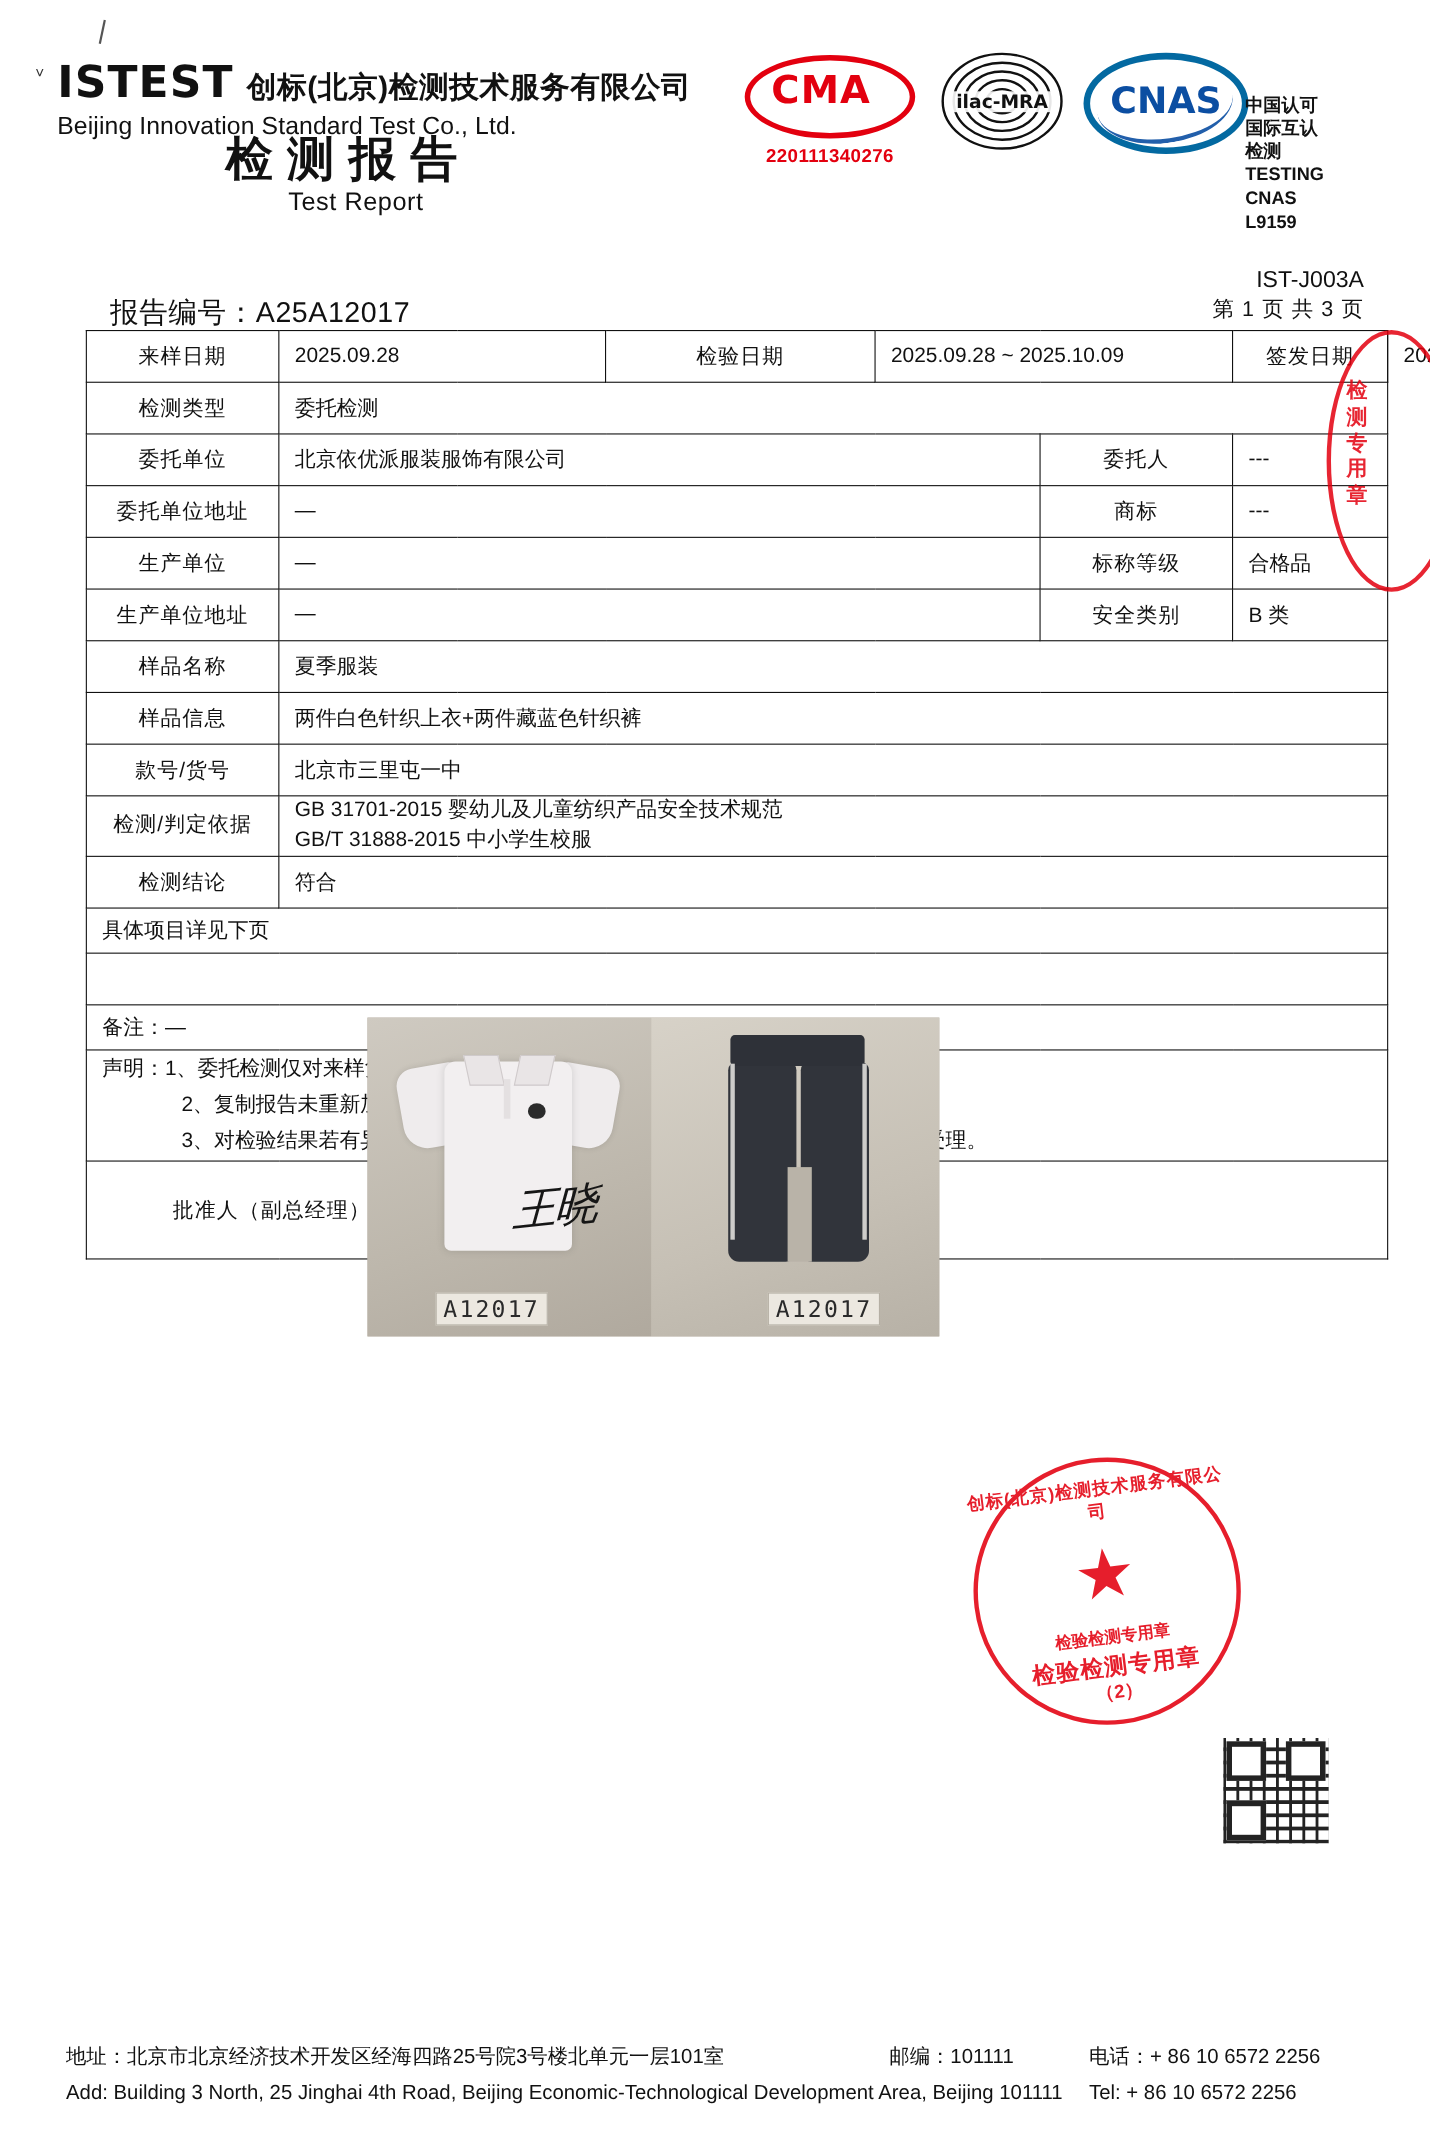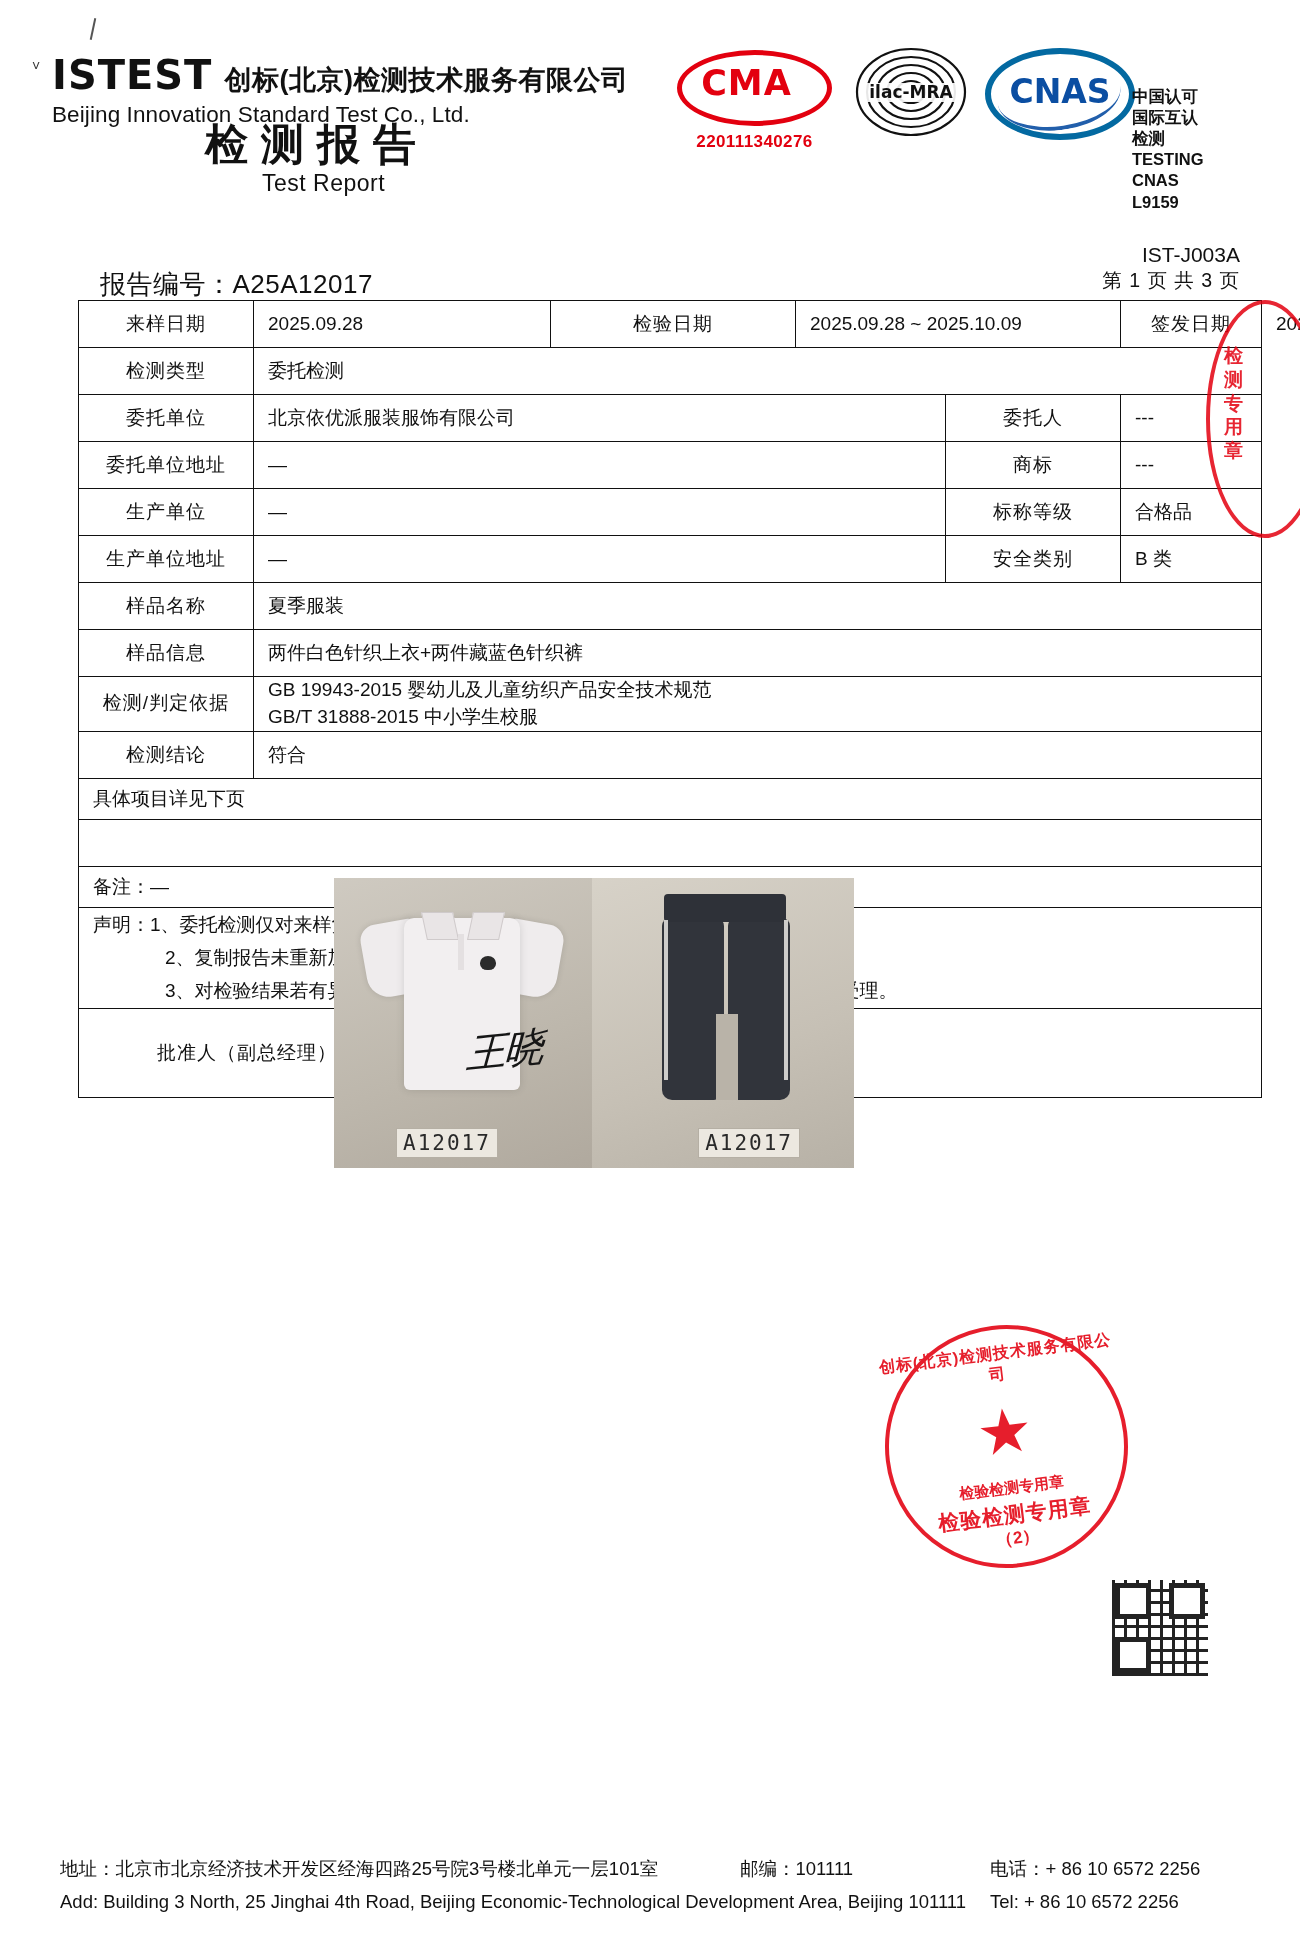--- a/index.html
+++ b/index.html
@@ -488,21 +488,21 @@
     position: absolute;
     left: 60px;
     top: 1855px;
     width: 1190px;
     font-size: 18.5px;
     color: #111;
     line-height: 1.55;
   }
   .footer-row1 { display: flex; }
   .footer-row1 .a { width: 680px; }
-  .footer-row1 .b { width: 250px; }
+  .footer-row1 .b { width: 250px; text-align: center; }
   .footer-row1 .c { flex: 1; }
   .footer-row2 { display: flex; margin-top: 4px; }
   .footer-row2 .a { width: 930px; }
   .footer-row2 .c { flex: 1; }
 
   .corner-mark {
     position: absolute;
     left: 32px;
     top: 58px;
     font-size: 14px;
@@ -628,23 +628,27 @@
       </tr>
       <tr>
         <td class="lbl">样品名称</td>
         <td class="val val-pad" colspan="6">夏季服装</td>
       </tr>
       <tr>
         <td class="lbl">样品信息</td>
         <td class="val val-pad" colspan="6">两件白色针织上衣+两件藏蓝色针织裤</td>
       </tr>
       <tr>
+        <td class="lbl">款号/货号</td>
+        <td class="val val-pad" colspan="6">北京市三里屯一中</td>
+      </tr>
+      <tr>
         <td class="lbl two-line">检测/判定依据</td>
         <td class="val val-pad two-line" colspan="6">
-          <div>GB 19943-2015  婴幼儿及儿童纺织产品安全技术规范</div>
+          <div>GB 31701-2015  婴幼儿及儿童纺织产品安全技术规范</div>
           <div>GB/T 31888-2015  中小学生校服</div>
         </td>
       </tr>
       <tr>
         <td class="lbl">检测结论</td>
         <td class="val val-pad" colspan="6">符合</td>
       </tr>
       <tr class="note-row">
         <td colspan="7">具体项目详见下页</td>
       </tr>

